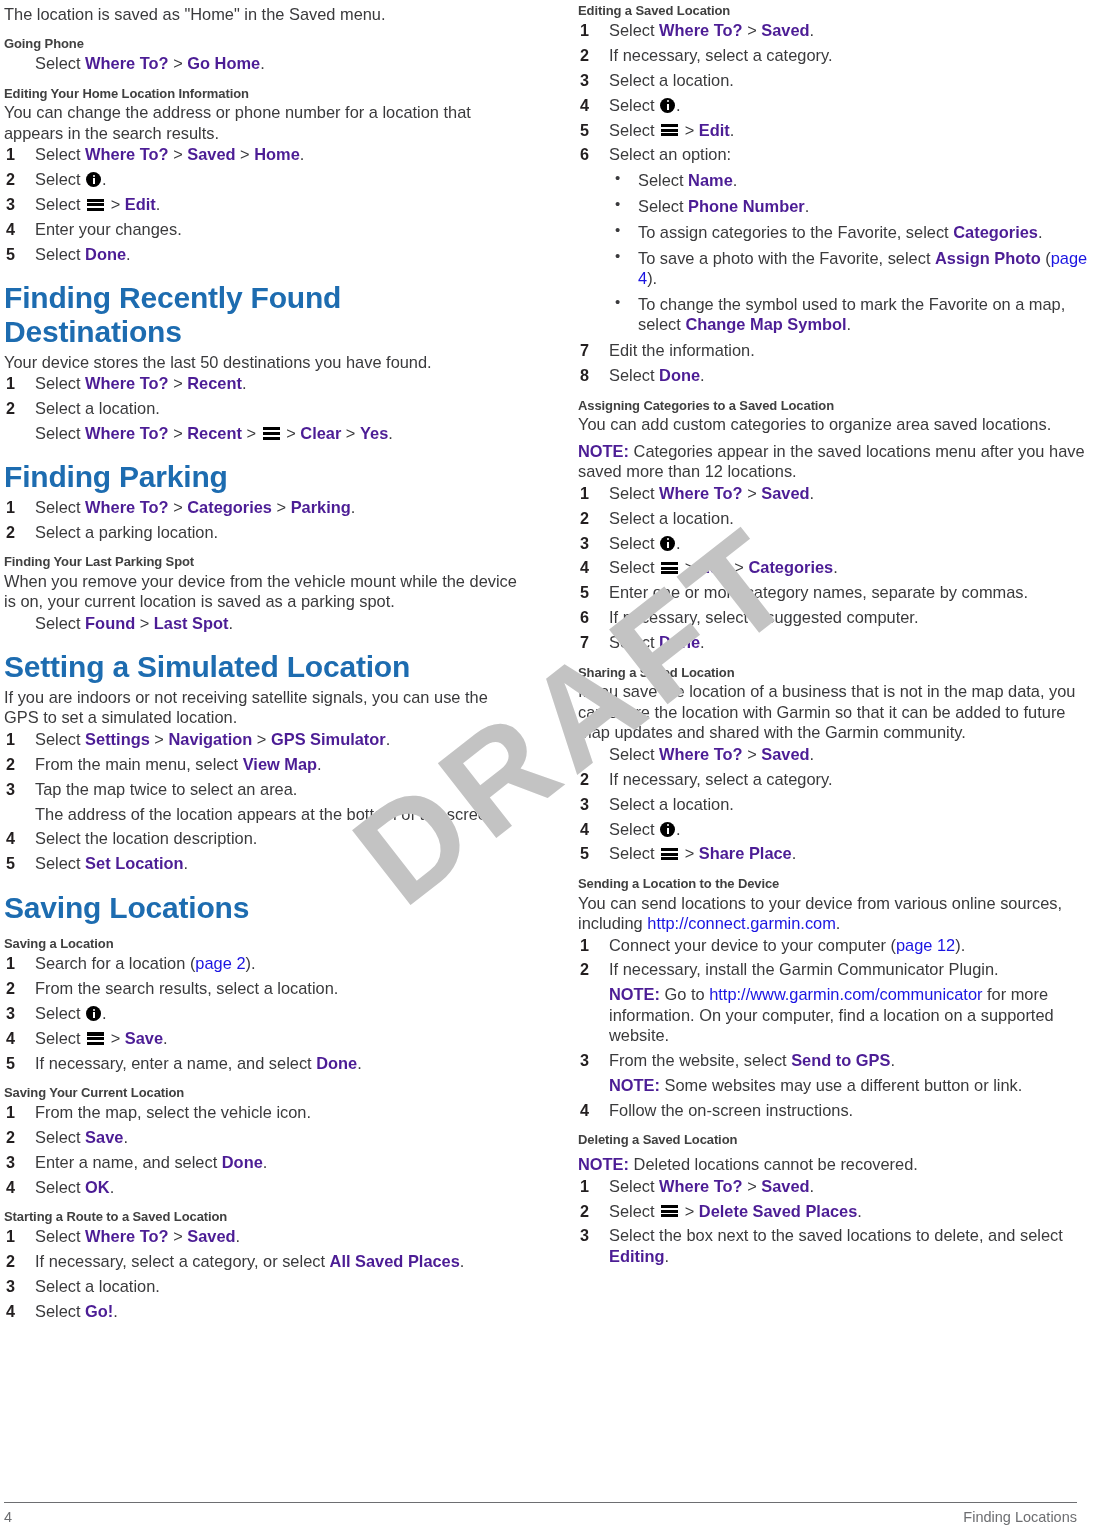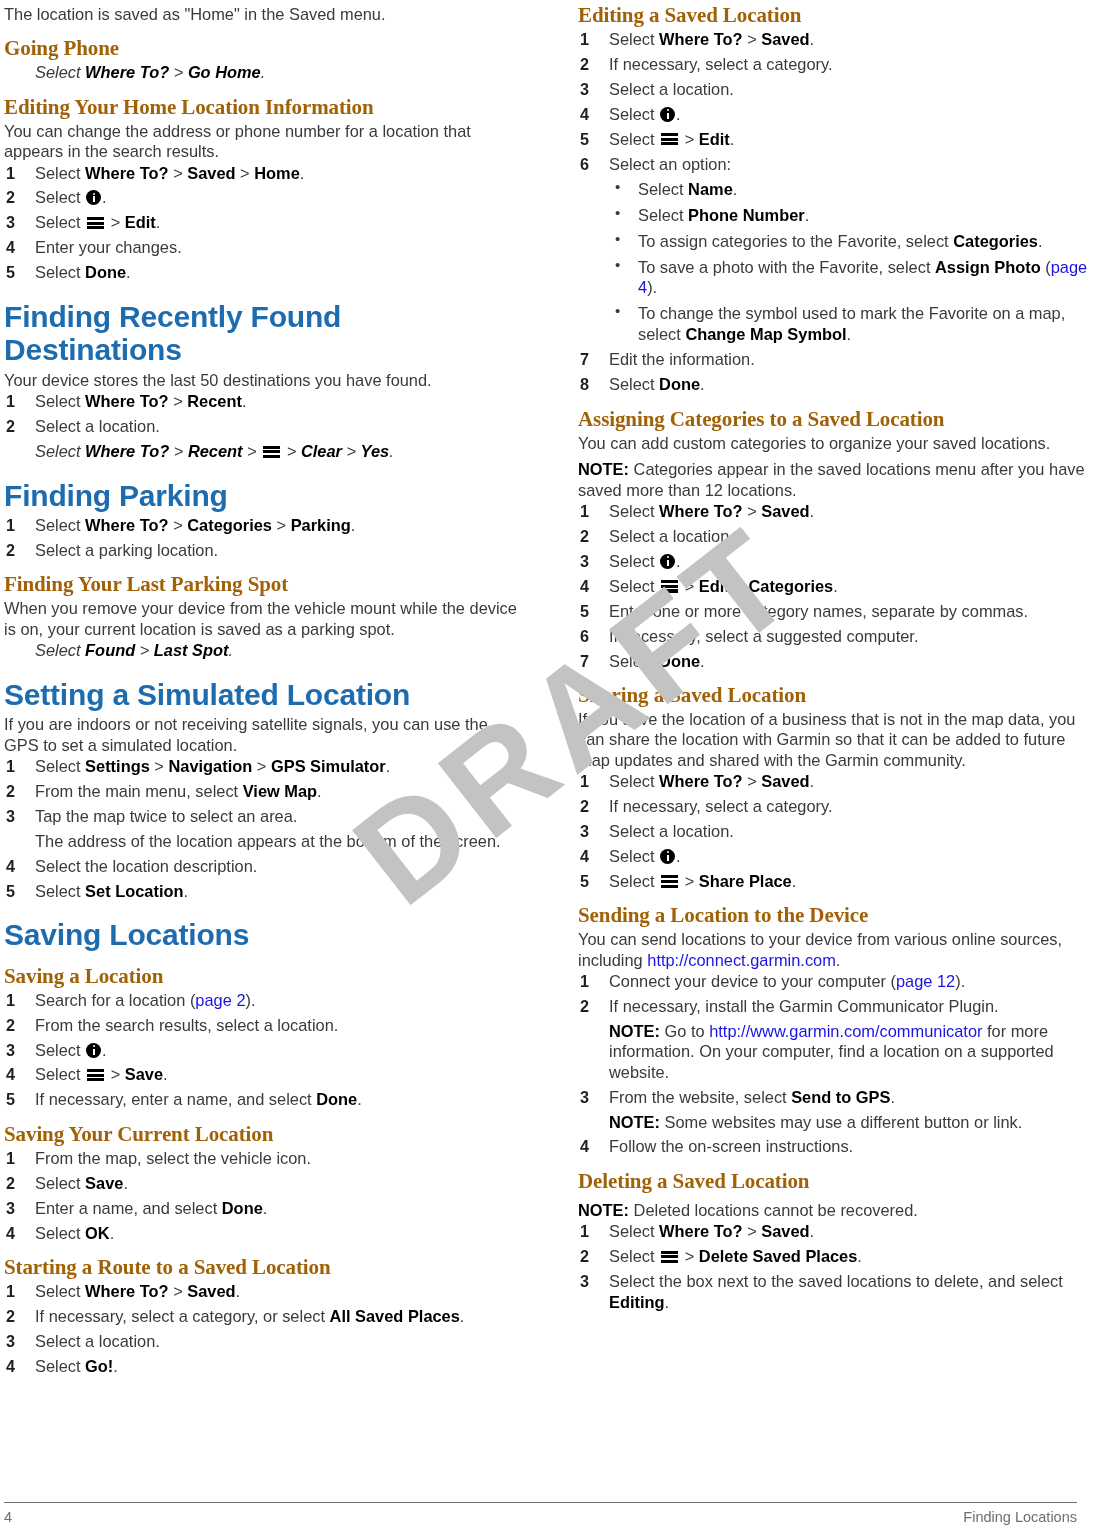--- a/index.html
+++ b/index.html
@@ -40,44 +40,42 @@
   h1.sec {
     font-size: 30px;
     line-height: 1.12;
     font-weight: bold;
     color: #1d6cb0;
     margin: 17px 0 3px 0;
     letter-spacing: -0.2px;
   }
 
   h2.sub {
-    font-size: 21px;
+    font-size: 13px;
     line-height: 1.14;
     font-weight: bold;
-    color: #a16207;
+    color: #404040;
     margin: 13px 0 1px 0;
     letter-spacing: -0.1px;
-    font-family: Liberation Serif, serif;
   }
 
   p.body {
     font-size: 16.4px;
     line-height: 1.245;
     margin: 0 0 1px 0;
     color: #3a3a3c;
   }
   p.body.note { margin-top: 6px; }
 
   p.indent {
     font-size: 16.4px;
     line-height: 1.245;
     margin: 1px 0 1px 0;
     padding-left: 31px;
     color: #3a3a3c;
-    font-style: italic;
   }
 
   ol.steps {
     list-style: none;
     margin: 1px 0 0 0;
     padding: 0;
     counter-reset: step;
   }
   ol.steps > li {
     position: relative;
@@ -117,21 +115,21 @@
   }
   ul.bullets > li::before {
     content: "\2022";
     position: absolute;
     left: 6px;
     top: -1px;
     color: #3a3a3c;
     font-size: 15px;
   }
 
-  b, strong { color: #000000; font-weight: bold; }
+  b, strong { color: #4c1d95; font-weight: bold; }
   .xref { color: #1a14e2; }
   .url { color: #1a14e2; }
   .gt { color: #3a3a3c; }
 
   
   .icon-info {
     display: inline-block;
     width: 15px;
     height: 15px;
     border-radius: 50%;
@@ -314,21 +312,21 @@
             <li><span>To assign categories to the Favorite, select </span><b>Categories</b><span>.</span></li>
             <li><span>To save a photo with the Favorite, select </span><b>Assign Photo</b><span> (</span><a class="xref" href="#" style="text-decoration:none">page 4</a><span>).</span></li>
             <li><span>To change the symbol used to mark the Favorite on a map, select </span><b>Change Map Symbol</b><span>.</span></li>
           </ul>
         </li>
         <li>Edit the information.</li>
         <li><span>Select </span><b>Done</b><span>.</span></li>
       </ol>
 
       <h2 class="sub">Assigning Categories to a Saved Location</h2>
-      <p class="body">You can add custom categories to organize your saved locations.</p>
+      <p class="body">You can add custom categories to organize area saved locations.</p>
       <p class="body note"><b>NOTE:</b><span> Categories appear in the saved locations menu after you have saved more than 12 locations.</span></p>
       <ol class="steps">
         <li><span>Select </span><b>Where To?</b><span class="gt"> &gt; </span><b>Saved</b><span>.</span></li>
         <li>Select a location.</li>
         <li><span>Select </span><span class="icon-info"></span><span>.</span></li>
         <li><span>Select </span><span class="icon-menu"><i></i><i></i><i></i></span><span class="gt"> &gt; </span><b>Edit</b><span class="gt"> &gt; </span><b>Categories</b><span>.</span></li>
         <li>Enter one or more category names, separate by commas.</li>
         <li>If necessary, select a suggested computer.</li>
         <li><span>Select </span><b>Done</b><span>.</span></li>
       </ol>

